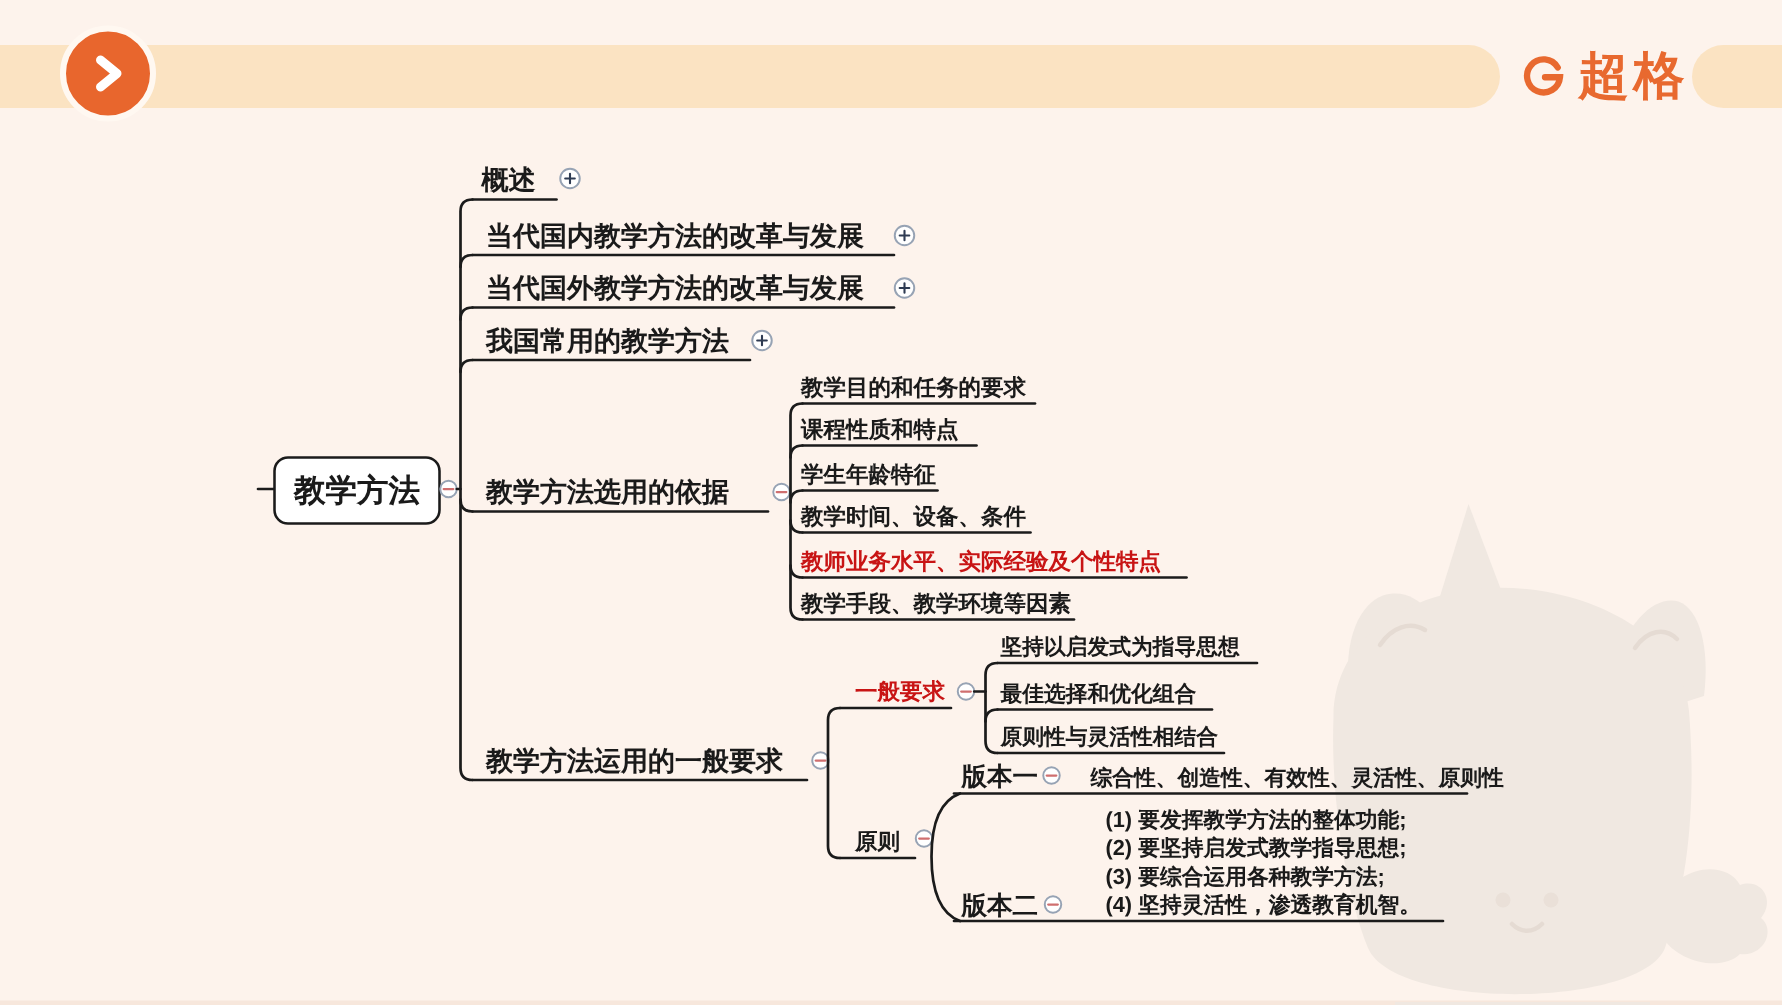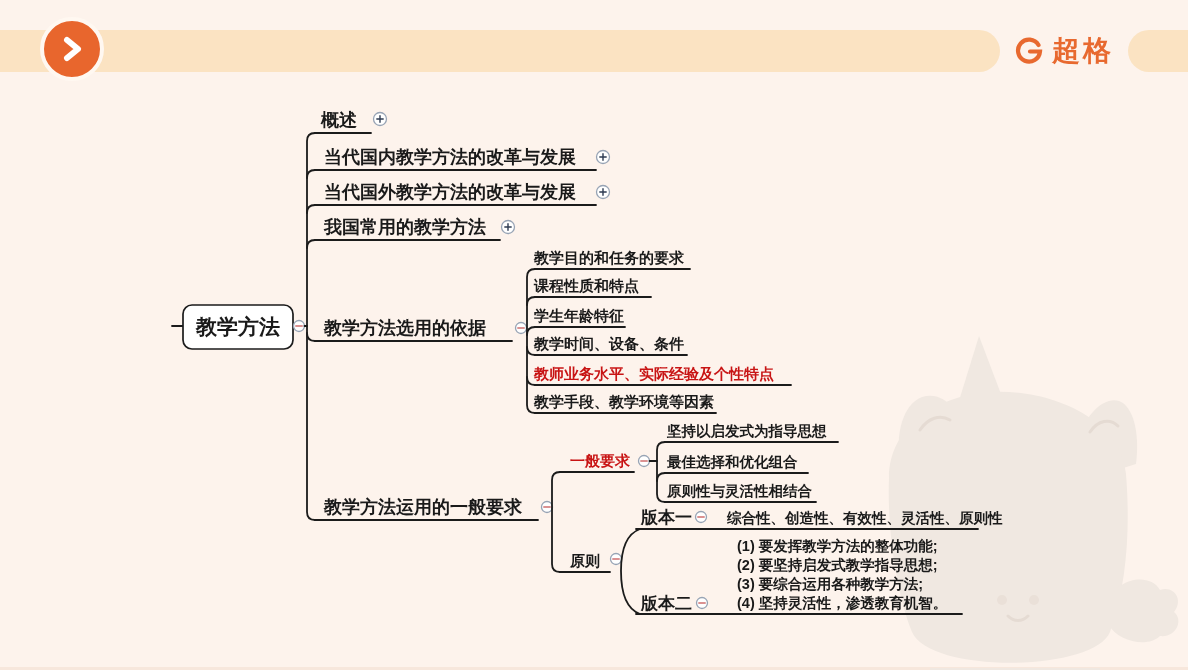--- a/index.html
+++ b/index.html
@@ -11,21 +11,21 @@
   
   .band{position:absolute;top:30px;height:42px;background:#FBE3C2;}
   .band-left{left:0;width:1000px;border-radius:0 21px 21px 0;}
   .band-right{left:1128px;width:70px;border-radius:21px 0 0 21px;}
   .badge{
     position:absolute;left:40px;top:17px;width:64px;height:64px;border-radius:50%;
     background:#E8662D;border:4px solid #FFF8F1;box-sizing:border-box;
     display:flex;align-items:center;justify-content:center;
   }
   .brand{position:absolute;left:1014px;top:36px;display:flex;align-items:center;gap:8px;}
-  .brand-name{color:#E8692F;font-size:28px;font-weight:bold;letter-spacing:3px;line-height:30px;}
+  .brand-name{color:#E8692F;font-size:34px;font-weight:bold;letter-spacing:3px;line-height:30px;}
   
   svg.map{position:absolute;left:0;top:0;z-index:1;}
   .header-layer{position:absolute;left:0;top:0;width:1188px;height:670px;z-index:2;pointer-events:none;}
   .header-layer > *{pointer-events:auto;}
   .ln{fill:none;stroke:#1B1B1B;stroke-width:1.8;stroke-linecap:round;}
   .box{fill:#FFFFFF;stroke:#1B1B1B;stroke-width:1.7;}
   text{font-family:"Liberation Sans", sans-serif;font-weight:700;fill:#1A1A1A;}
   .t-root{font-size:21px;}
   .t-l1{font-size:18px;}
   .t-l2{font-size:15px;}

